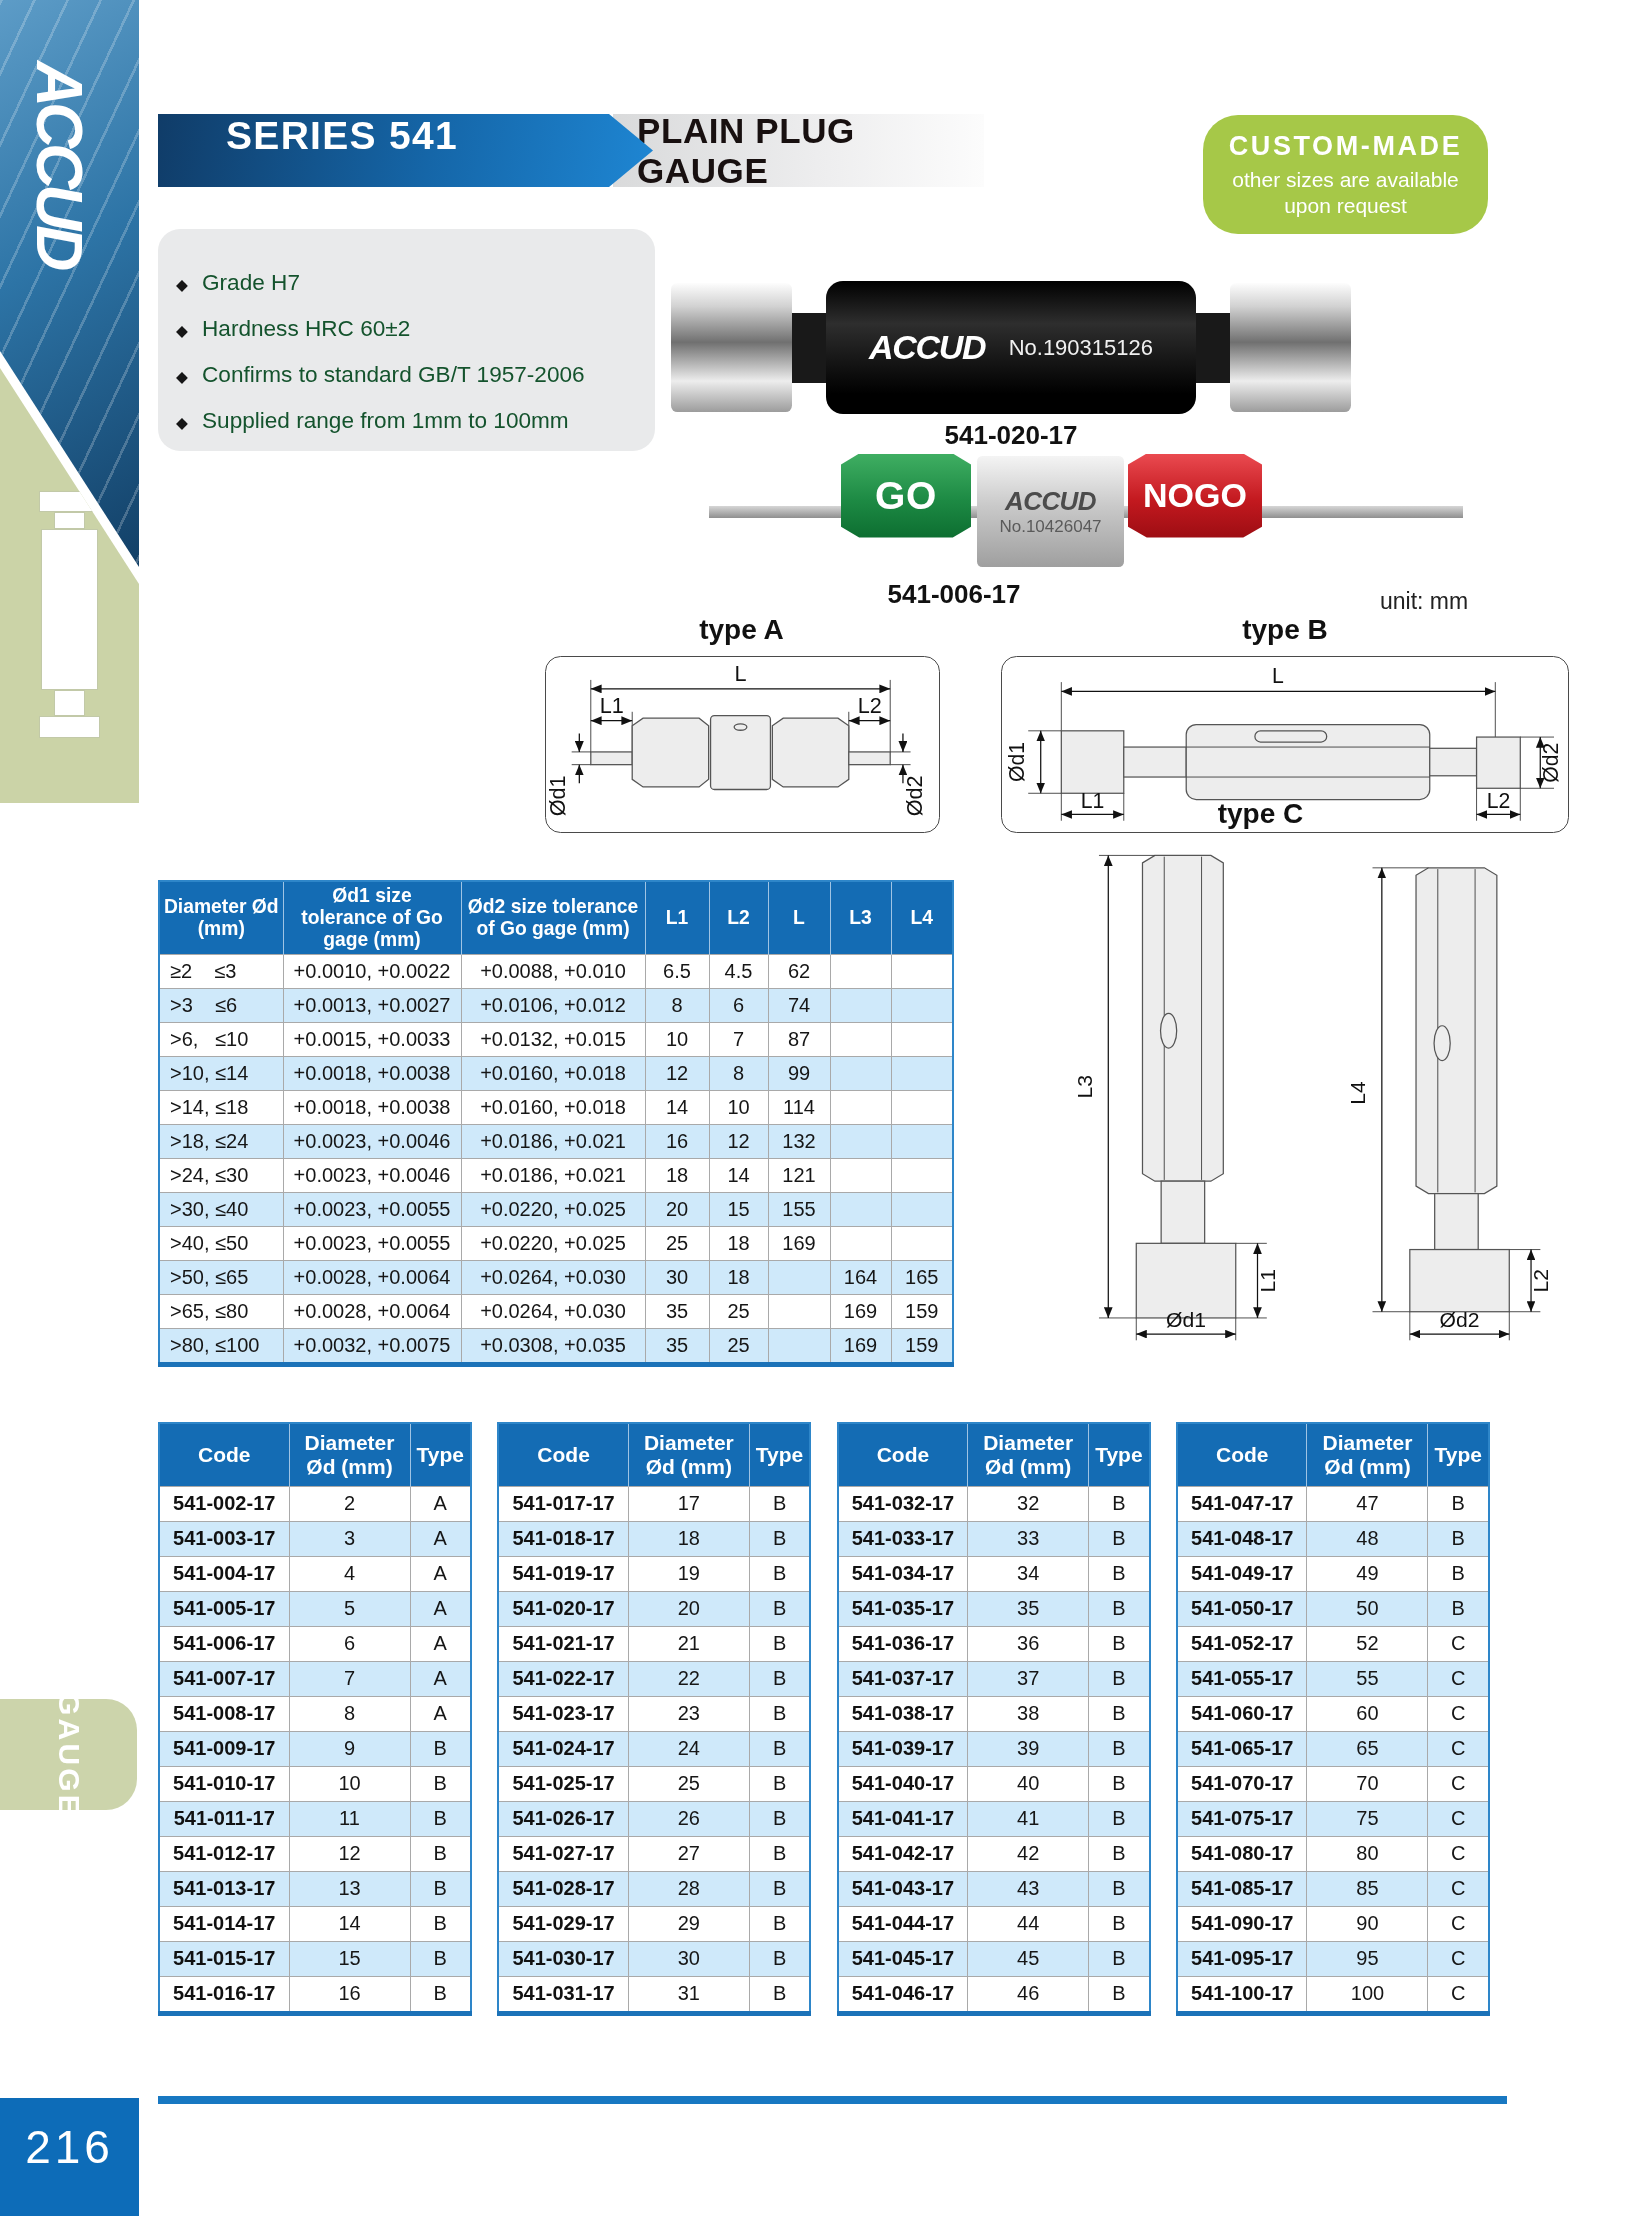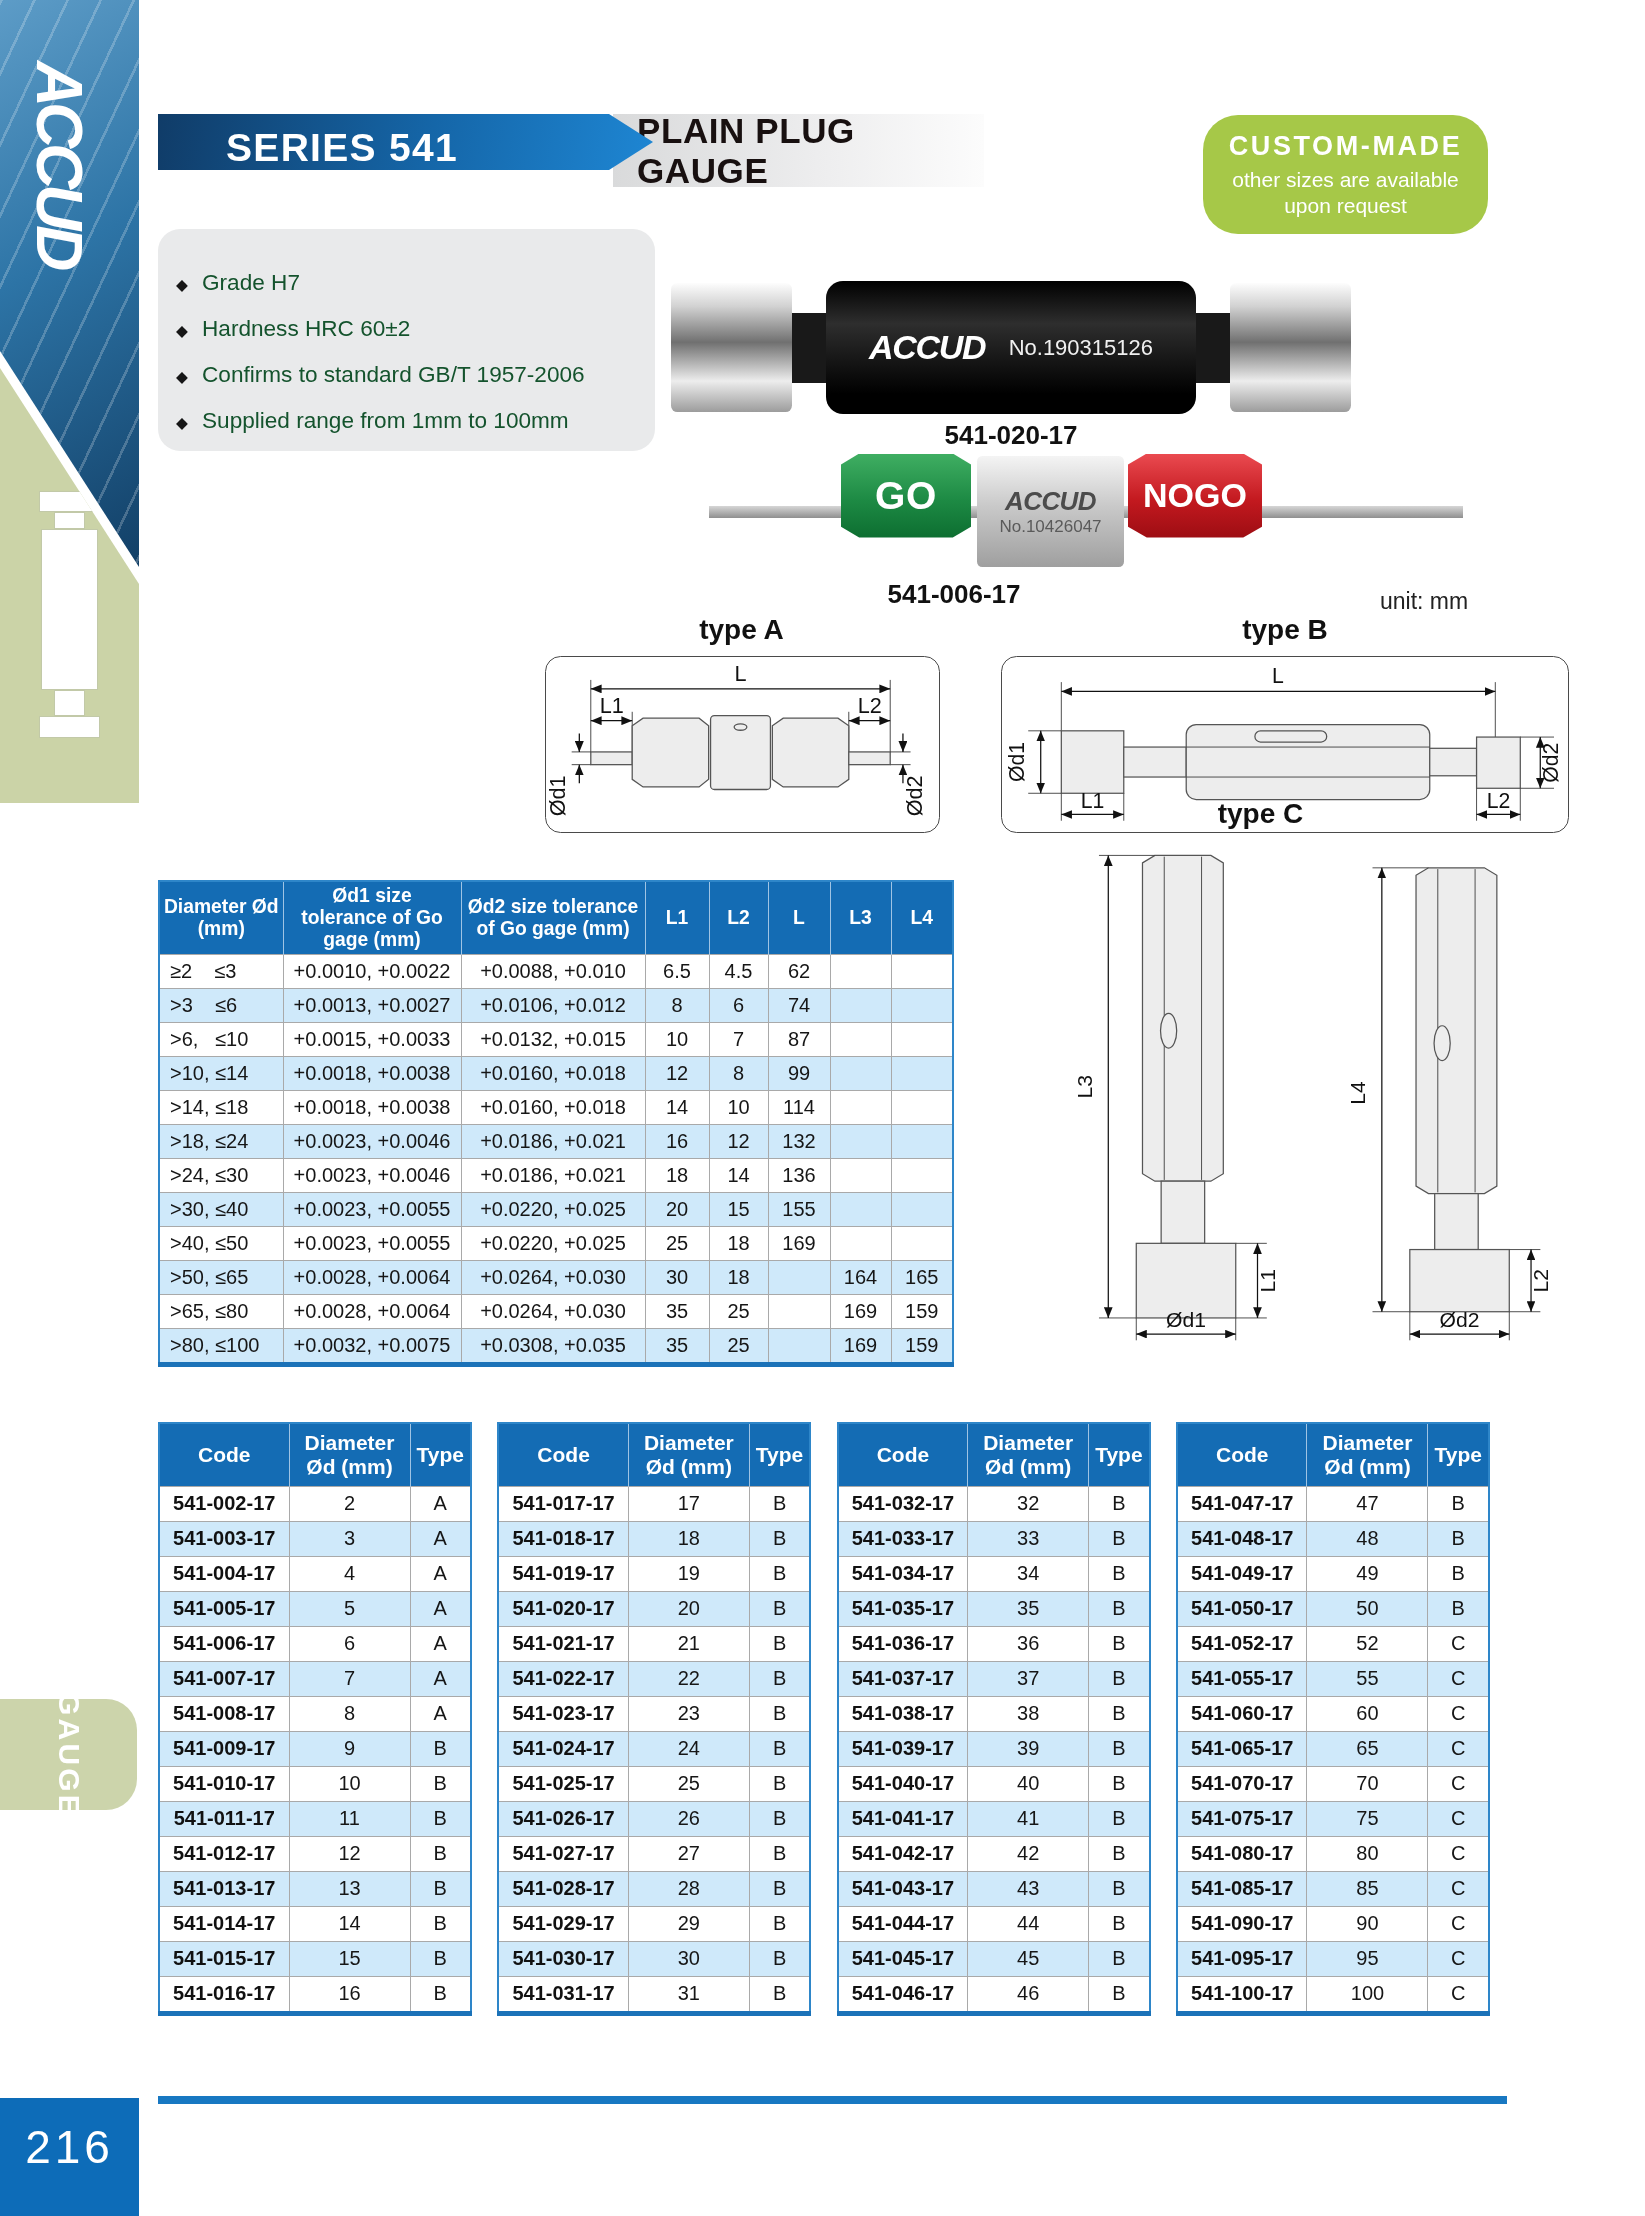--- a/index.html
+++ b/index.html
@@ -25,24 +25,24 @@
     border-radius:0 31px 31px 0;display:flex;align-items:center;justify-content:center;}
   .side-tab span{writing-mode:vertical-rl;color:#fff;font-weight:bold;font-size:30px;letter-spacing:3.2px;}
   .page-num-block{position:absolute;left:0;top:2098px;width:139px;height:119px;background:#0d6cb8;
     display:flex;align-items:flex-start;justify-content:center;}
   .page-num-block span{color:#fff;font-size:46px;letter-spacing:3.9px;margin-top:22px;}
 
   
   .band-gray{position:absolute;left:613px;top:114px;width:371px;height:73px;
     background:linear-gradient(90deg,#d9dadb,#ededee 55%,#fcfcfc);display:flex;align-items:center;}
   .band-gray span{margin-left:24px;font-weight:800;font-size:35px;color:#181010;letter-spacing:0.6px;}
-  .band-arrow{position:absolute;left:158px;top:114px;width:495px;height:56px;
+  .band-arrow{position:absolute;left:158px;top:114px;width:495px;height:73px;
     background:linear-gradient(100deg,#103c68 0%,#1566a8 55%,#1e86d3 100%);
     clip-path:polygon(0 0,451px 0,100% 50%,451px 100%,0 100%);
-    display:flex;align-items:flex-end;}
+    display:flex;align-items:flex-start;}
   .band-arrow span{margin-left:68px;color:#fff;font-weight:bold;font-size:39px;letter-spacing:1.3px;}
 
   
   .badge{position:absolute;left:1203px;top:115px;width:285px;height:119px;background:#a6c848;
     border-radius:35px;display:flex;flex-direction:column;align-items:center;justify-content:center;color:#fff;}
   .badge .b1{font-weight:bold;font-size:27px;letter-spacing:2.6px;margin-bottom:5.2px;}
   .badge .b2{font-size:21px;line-height:1.2;}
 
   
   .features{position:absolute;left:158px;top:229px;width:497px;height:222px;background:#e9eaeb;
@@ -420,21 +420,21 @@
           <td>132</td>
           <td></td>
           <td></td>
         </tr>
         <tr>
           <td>&gt;24, ≤30</td>
           <td>+0.0023, +0.0046</td>
           <td>+0.0186, +0.021</td>
           <td>18</td>
           <td>14</td>
-          <td>136</td>
+          <td>121</td>
           <td></td>
           <td></td>
         </tr>
         <tr>
           <td>&gt;30, ≤40</td>
           <td>+0.0023, +0.0055</td>
           <td>+0.0220, +0.025</td>
           <td>20</td>
           <td>15</td>
           <td>155</td>

